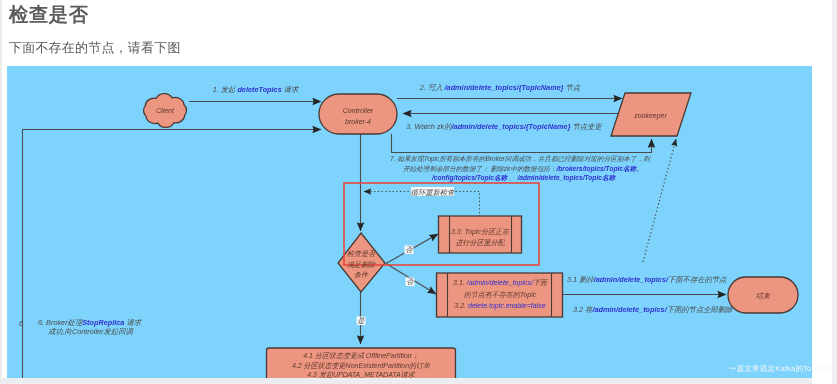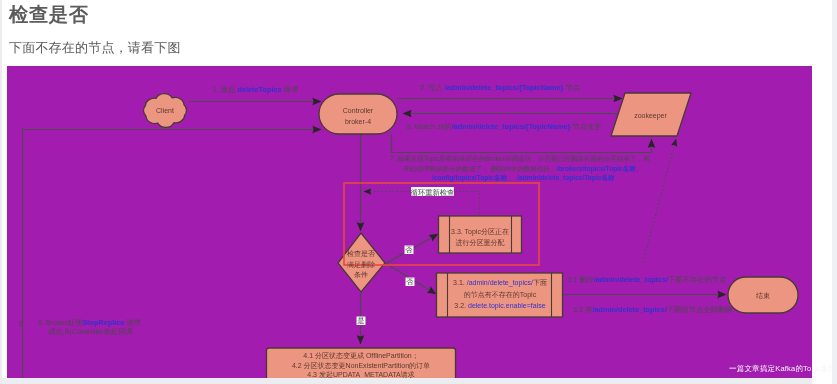--- a/index.html
+++ b/index.html
@@ -7,21 +7,21 @@
   body{width:837px;height:384px;overflow:hidden;background:#ffffff;
        font-family:"Liberation Sans","DejaVu Sans",sans-serif;}
   .page{position:absolute;left:0;top:0;width:837px;height:384px;background:#ffffff;}
   .leftedge{position:absolute;left:0;top:0;width:2px;height:384px;background:#ececee;}
   .scrollbar-track{position:absolute;left:832px;top:0;width:5px;height:384px;background:#eef0f4;}
   .content{position:absolute;left:0;top:0;width:812px;height:384px;background:#fff;}
   .belowbar{position:absolute;left:0px;top:378px;width:812px;height:6px;background:#ecedf0;}
   .title{position:absolute;left:9px;top:5px;font-size:19.3px;font-weight:bold;color:#5c5c5c;
          letter-spacing:.6px;line-height:20px;}
   .subtitle{position:absolute;left:9px;top:40px;font-size:13px;color:#595959;line-height:16px;letter-spacing:.2px;}
-  .diagram{position:absolute;left:7px;top:66px;width:805px;height:312px;background:#a21caf;overflow:hidden;}
+  .diagram{position:absolute;left:7px;top:66px;width:805px;height:312px;background:#7dd3fc;overflow:hidden;font-style:italic;}
   .diagram svg{position:absolute;left:0;top:0;}
   .node{fill:#ec9580;stroke:#4a3935;stroke-width:1.3;}
   .inner{stroke:#4a3935;stroke-width:1.1;}
   .nlab text{font-size:7px;fill:#5d3a2e;font-family:"Liberation Sans","DejaVu Sans",sans-serif;}
   .elab text{font-size:7.3px;fill:#4a4a4a;}
   .elab .e7{font-size:6.6px;font-family:"Liberation Sans","DejaVu Sans",sans-serif;}
   .lnk{fill:#3232cd;}
   .b{font-weight:bold;}
   .tiny{font-size:5px;fill:#888;}
   .wm{position:absolute;left:729px;top:364px;font-size:7.5px;color:#f5f6f7;letter-spacing:.2px;white-space:nowrap;}

